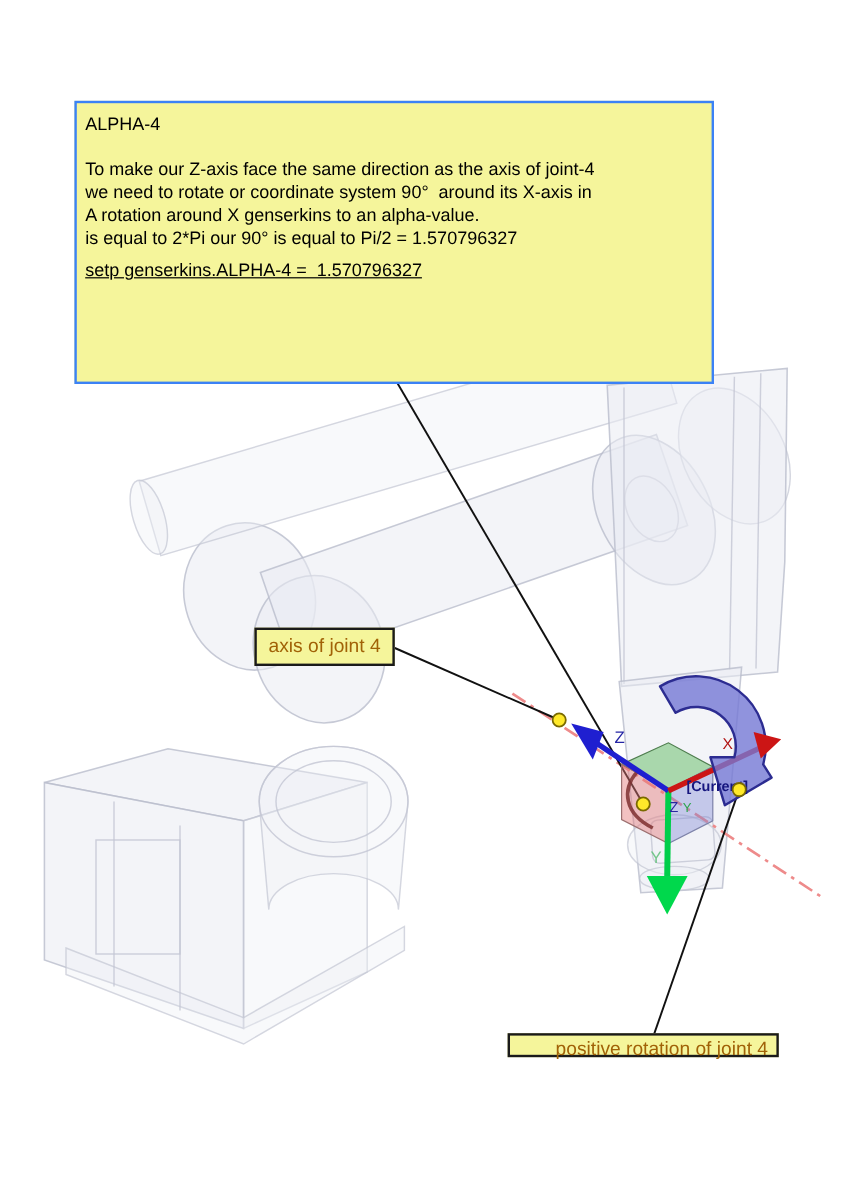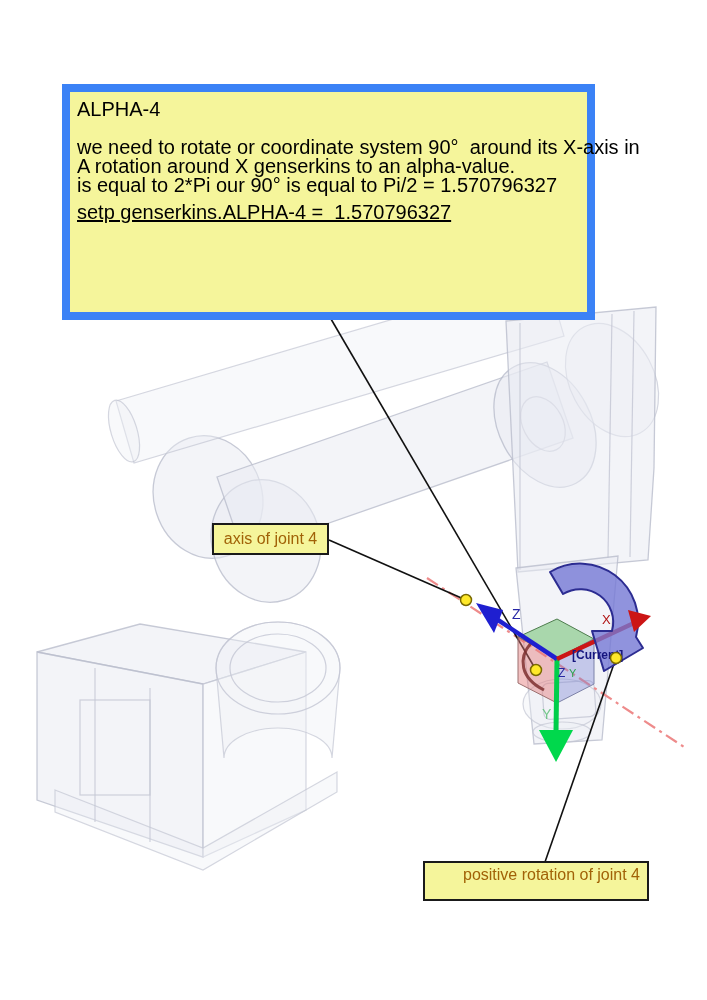--- a/index.html
+++ b/index.html
@@ -10,35 +10,35 @@
   #scene { position:absolute; left:0; top:0; }
 
   
   .part   { fill:#E9EBF2; fill-opacity:.55; stroke:#B9BDCC; stroke-opacity:.8; stroke-width:1.3; }
   .part2  { fill:#EDEFF5; fill-opacity:.40; stroke:#C3C6D3; stroke-opacity:.7; stroke-width:1.2; }
   .edge   { fill:none; stroke:#C3C6D3; stroke-opacity:.8; stroke-width:1.2; }
 
   
   .note-box {
     position:absolute; left:62px; top:84px; width:533px; height:236px;
-    box-sizing:border-box; background:#F5F59B; border:8px solid #3b82f6;
+    box-sizing:border-box; background:#F5F59B; border:2px solid #3b82f6;
     padding:8px 4px 12px 7px; color:#000000;
-    font-size:20px; line-height:19px;
+    font-size:15px; line-height:19px;
   }
   .note-title { margin-bottom:19px; white-space:pre; }
   .note-line  { white-space:pre; }
   .note-cmd   { margin-top:8px; white-space:pre;text-decoration:underline; }
 
   .callout {
     position:absolute; box-sizing:border-box; background:#F5F59B;
     border:2px solid #1A1A1A; color:#a16207; text-align:center;
     font-size:16px; white-space:nowrap;
   }
   #callout-axis     { left:212px; top:523px; width:117px; height:32px; line-height:28px; }
-  #callout-rotation { left:423px; top:861px; width:226px; height:40px; line-height:24px;padding-left:31px; }
+  #callout-rotation { left:423px; top:861px; width:226px; height:20px; line-height:24px;padding-left:31px; }
 </style>
 </head>
 <body>
 
 <div id="canvas">
 
   <svg id="scene" width="707" height="1000" viewBox="0 0 707 1000">
 
     <g>
 
@@ -114,20 +114,21 @@
 
     <text x="572" y="659" font-size="12" font-weight="bold" fill="#16167F">[Current]</text>
 
     <circle cx="466" cy="600" r="5.5" fill="#FFE92A" stroke="#7A6A00" stroke-width="1.5"></circle>
     <circle cx="536" cy="670" r="5.5" fill="#FFE92A" stroke="#7A6A00" stroke-width="1.5"></circle>
     <circle cx="616" cy="658" r="5.5" fill="#FFE92A" stroke="#7A6A00" stroke-width="1.5"></circle>
   </svg>
 
   <div class="note-box">
     <div class="note-title">ALPHA-4</div>
+    <div class="note-line">To make our Z-axis face the same direction as the axis of joint-4</div>
     <div class="note-line">we need to rotate or coordinate system 90°  around its X-axis in</div>
     <div class="note-line">A rotation around X genserkins to an alpha-value.</div>
     <div class="note-line">is equal to 2*Pi our 90° is equal to Pi/2 = 1.570796327</div>
     <div class="note-cmd">setp genserkins.ALPHA-4 =  1.570796327</div>
   </div>
 
   <div class="callout" id="callout-axis">
     <span>axis of joint 4</span>
   </div>
   <div class="callout" id="callout-rotation">

